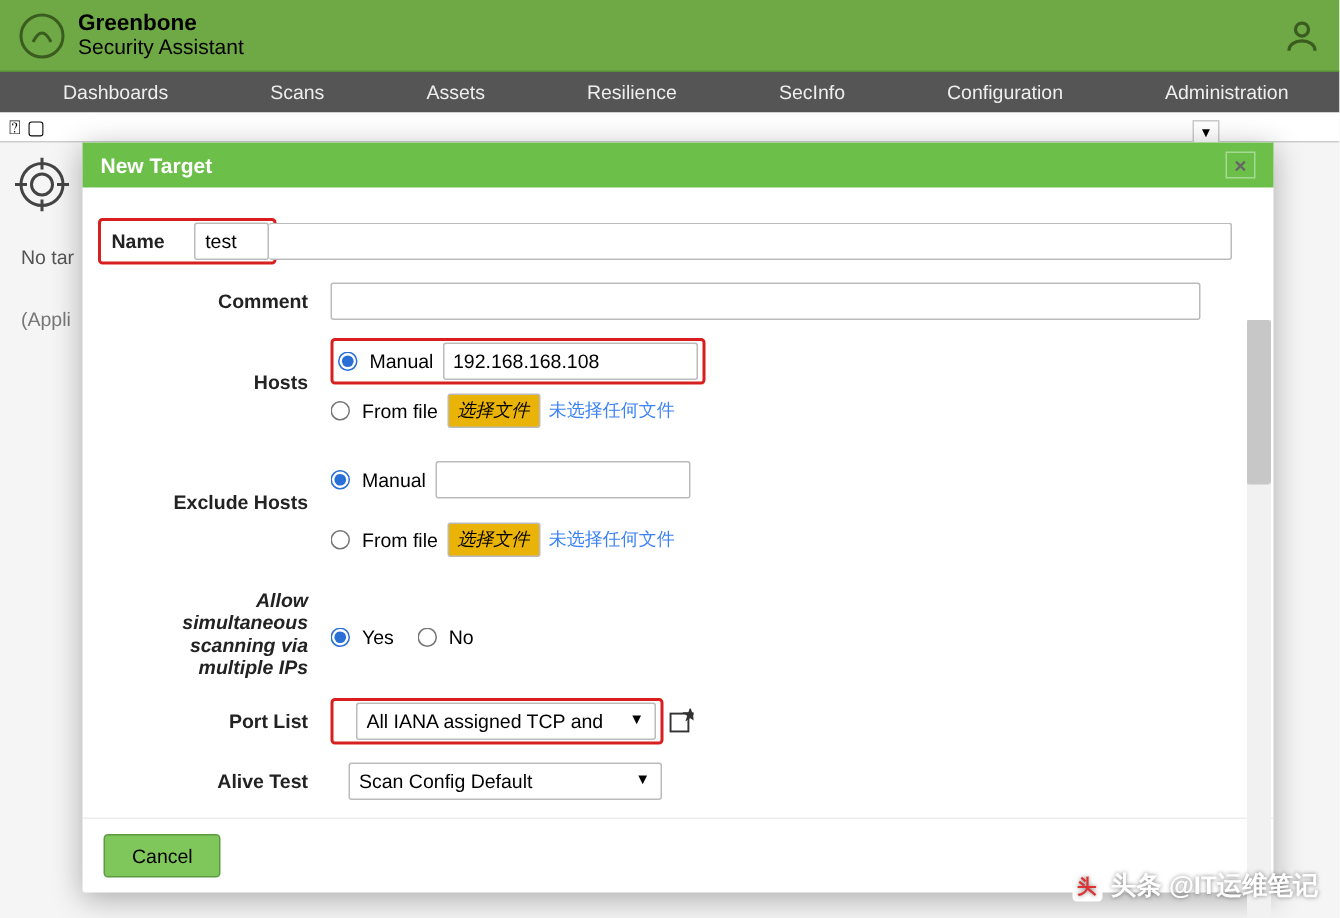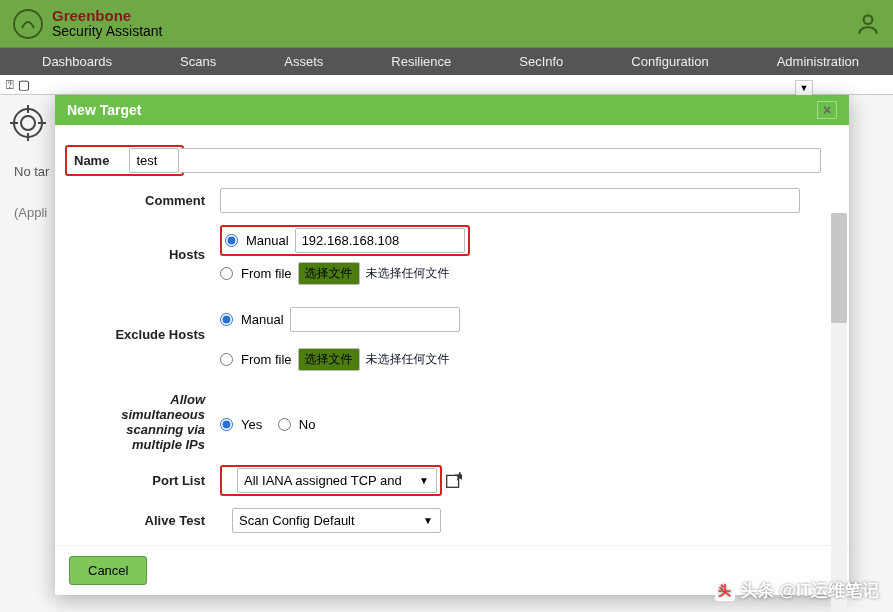--- a/index.html
+++ b/index.html
@@ -17,21 +17,21 @@
       background: #6fa946;
       height: 48px;
       display: flex;
       align-items: center;
       padding: 0 12px;
       border-bottom: 1px solid #5a8f39;
     }
     .logo-area { display: flex; align-items: center; gap: 8px; }
     .logo-icon { width: 32px; height: 32px; }
     .brand { line-height: 1.1; }
-    .brand-name { font-weight: bold; color: #7f1d1d; font-size: 15px; }
+    .brand-name { font-weight: bold; color: #000000; font-size: 15px; }
     .brand-sub { color: #000000; font-size: 14px; }
     .user-icon { margin-left: auto; }
     
     .nav {
       background: #555;
       height: 27px;
       display: flex;
       align-items: center;
       color: #eee;
       font-size: 13px;
@@ -122,26 +122,27 @@
       top: 50%;
       transform: translateY(-50%);
       font-size: 10px;
       pointer-events: none;
     }
     .radio-line { display: flex; align-items: center; gap: 6px; margin-bottom: 10px; }
     input[type="radio"] { margin-right: 2px; }
     input[type="radio"]:checked { accent-color: #2a6fd6; }
     .file-btn {
       border: 1px solid #bbb;
-      background: #4d7c0f;
+      background: #eab308;
       padding: 2px 6px;
       font-size: 12px;
       border-radius: 2px;
-    }
-    .file-text { color: #0f172a; font-size: 12px; }
+      font-style: italic;
+    }
+    .file-text { color: #3b82f6; font-size: 12px; }
     .highlight-red { border: 2px solid #d81e1e; border-radius: 3px; padding: 1px 3px; display:inline-flex; align-items:center; gap:16px;}
     .icon-btn {
       width: 22px; height: 22px;
       display: inline-flex; align-items: center; justify-content: center;
       cursor: pointer;
       border: 1px solid transparent;
     }
     .new-icon-svg { width: 17px; height: 17px; }
     .cred-header { font-weight: bold; margin: 12px 0 10px 0; padding-left: 24px;}
     .modal-footer {

